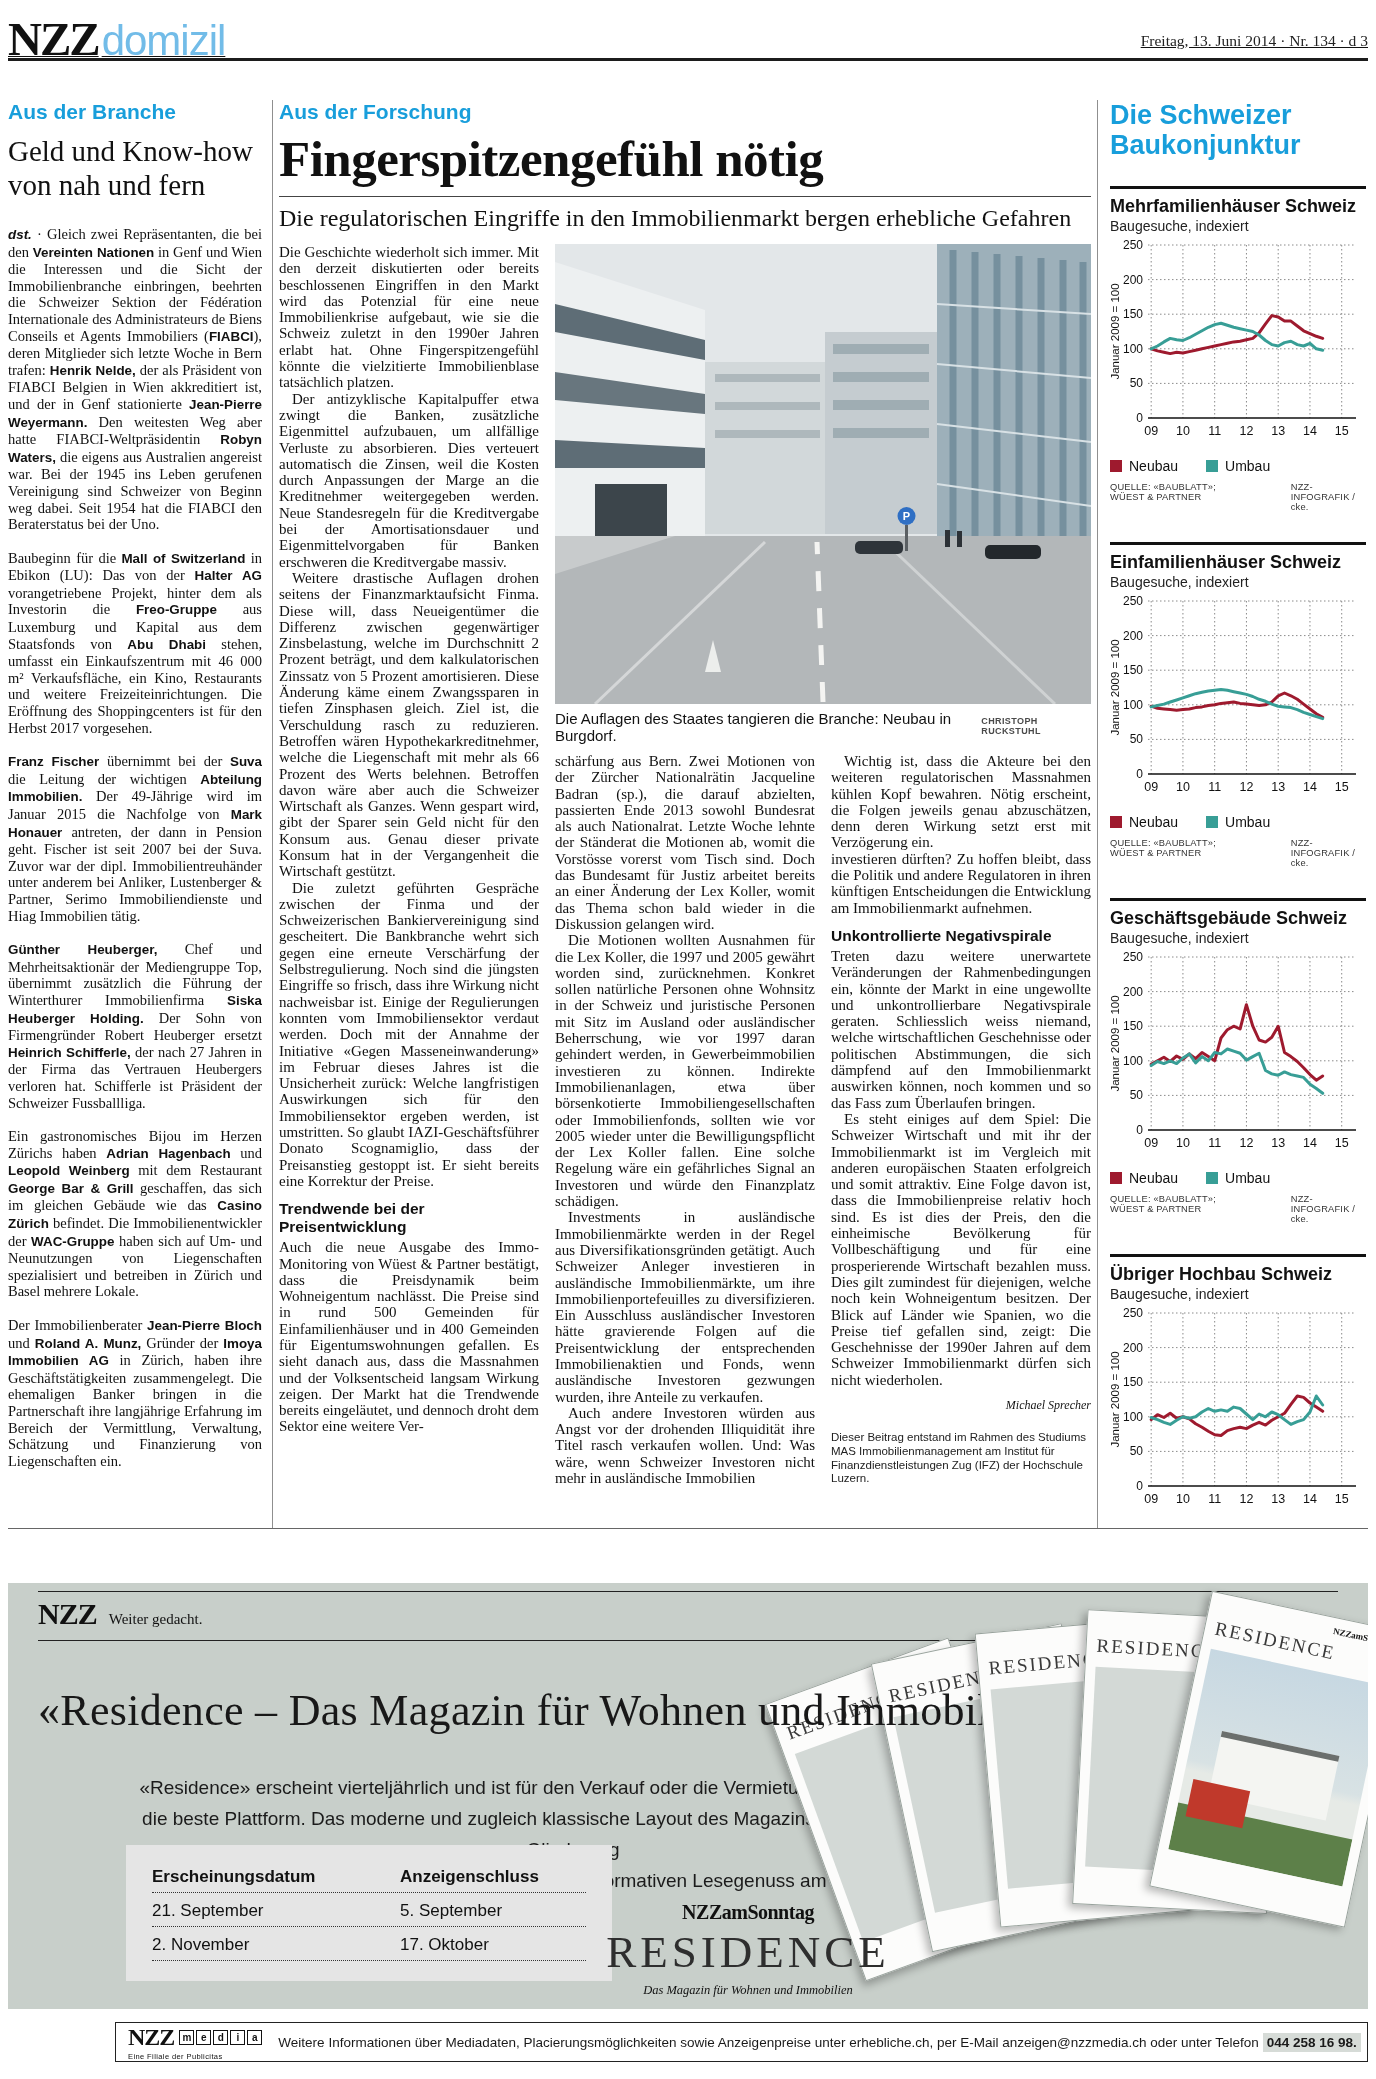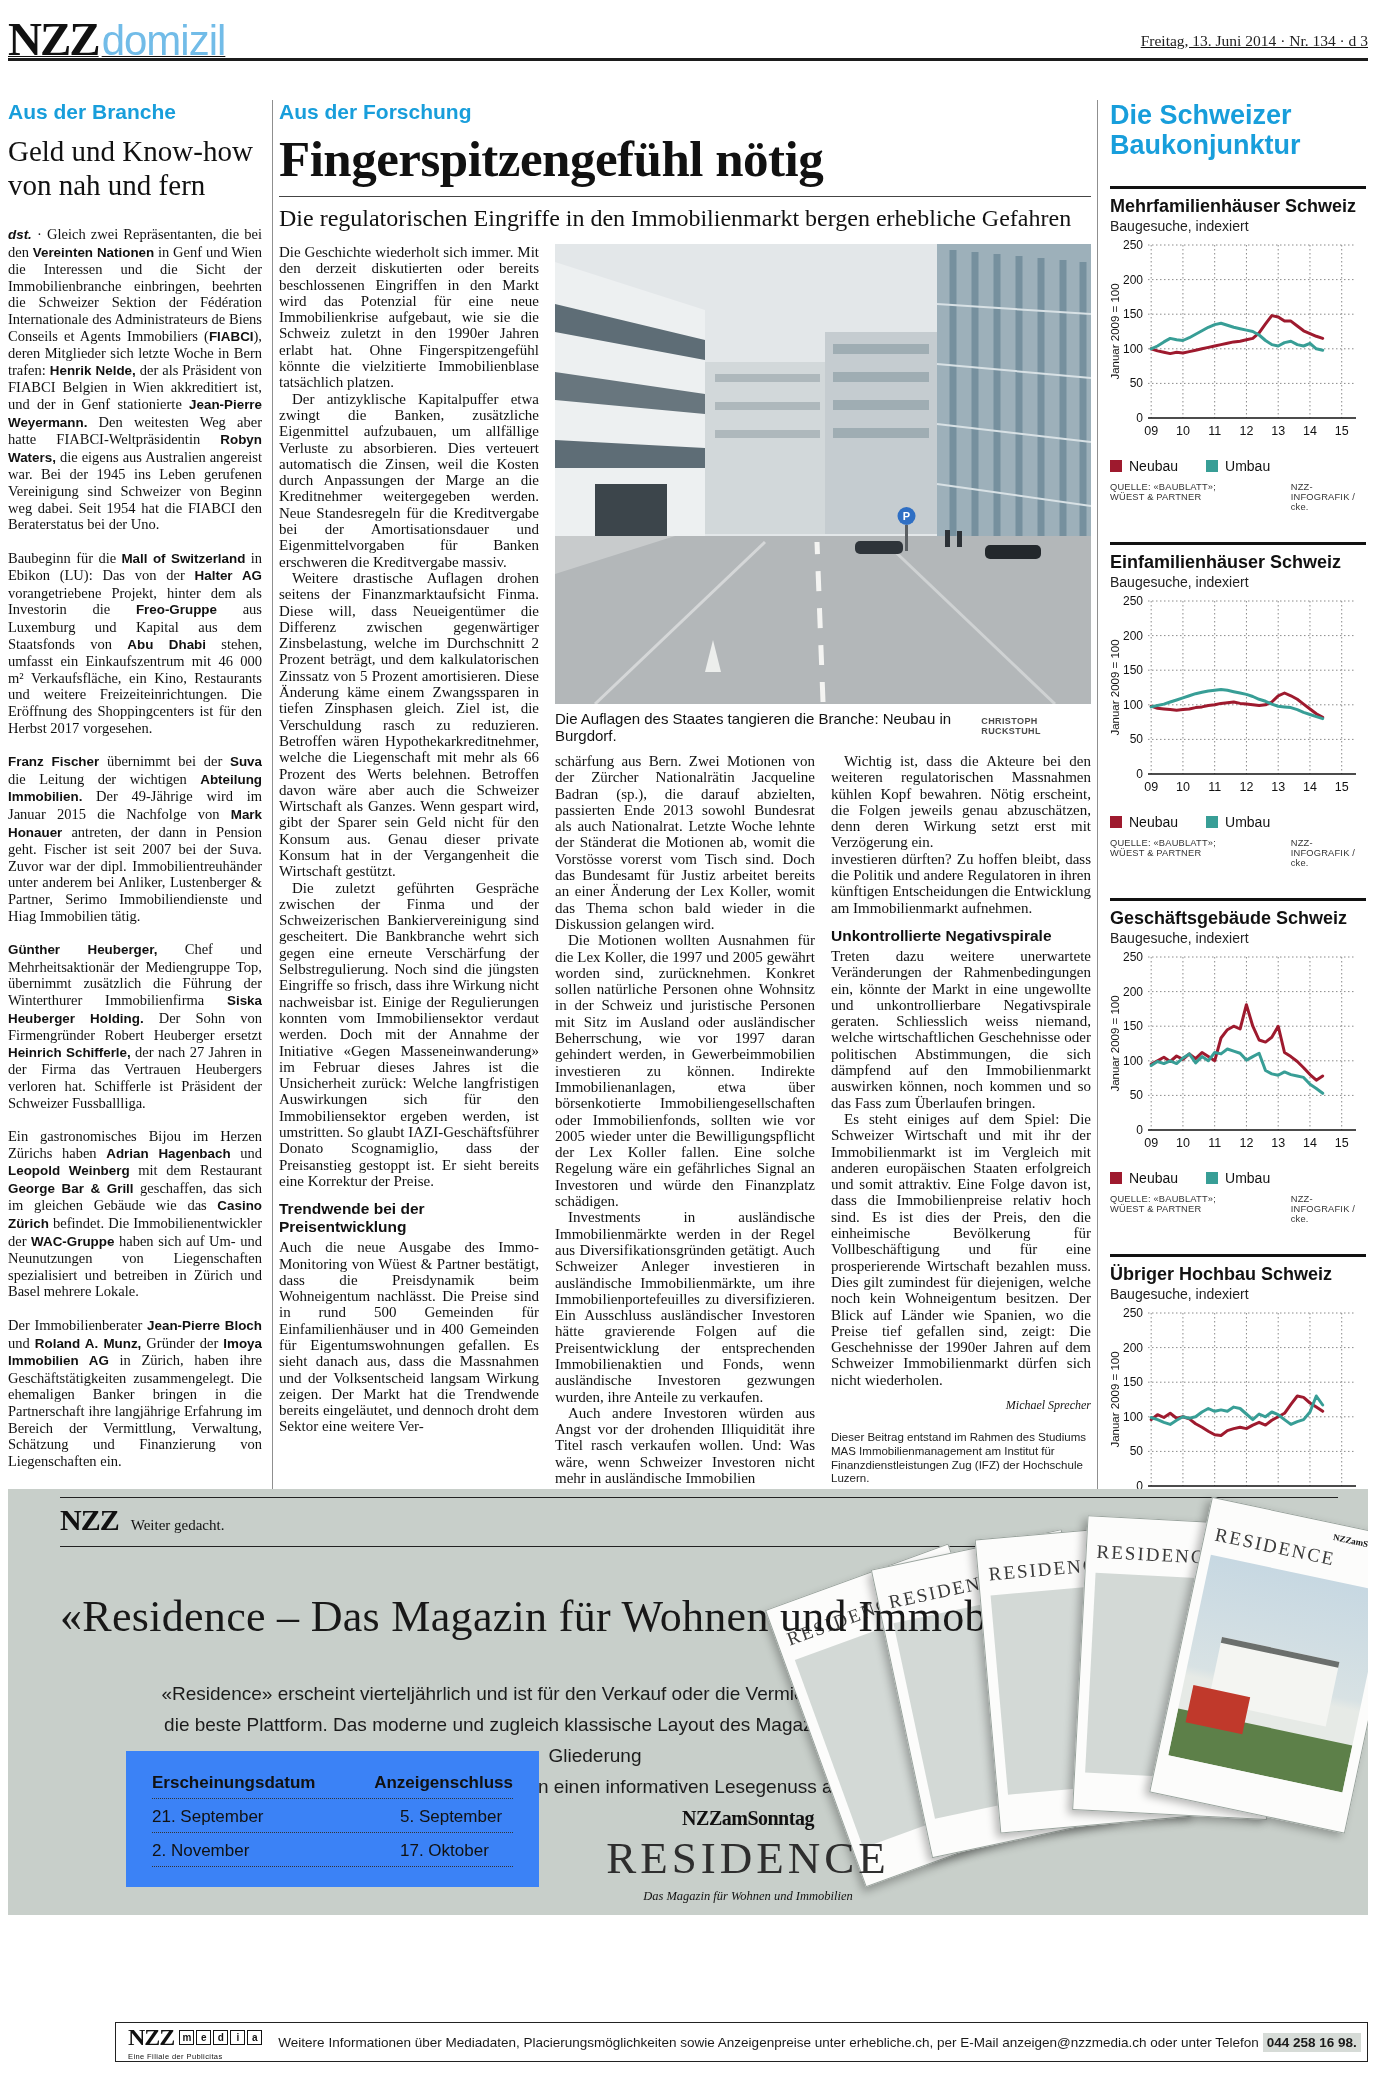--- a/index.html
+++ b/index.html
@@ -56,27 +56,27 @@
   .cb-rule { height:3px; background:#111; margin-bottom:7px; }
   .cb-title { font-family:"Liberation Sans",sans-serif; font-weight:bold; font-size:18px; margin:0; }
   .cb-sub { font-family:"Liberation Sans",sans-serif; font-size:14px; color:#222; margin:1px 0 3px; }
   .legend { display:flex; gap:28px; font-family:"Liberation Sans",sans-serif; font-size:14px; margin:2px 0 8px; align-items:center; }
   .lg { display:flex; align-items:center; }
   .sq { display:inline-block; width:12px; height:12px; margin-right:7px; }
   .source { display:flex; justify-content:space-between; font-family:"Liberation Sans",sans-serif; font-size:9.3px; color:#333; letter-spacing:.2px; }
   .source .infografik { font-weight:normal;margin-left:40px; }
 
   
-  .ad { position:absolute; top:1489px; left:8px; width:1360px; height:426px; background:#c8cfca; overflow:hidden;padding-left:22px; }
+  .ad { position:absolute; top:1583px; left:8px; width:1360px; height:426px; background:#c8cfca; overflow:hidden; }
   .ad-head { margin:8px 30px 0; border-top:1.5px solid #222; border-bottom:1.5px solid #222; padding:5px 0 9px; }
   .ad-nzz { font-family:"Liberation Serif",serif; font-weight:bold; font-size:30px; letter-spacing:-1px; }
   .ad-claim { font-family:"Liberation Serif",serif; font-size:15px; margin-left:8px; }
   .ad-headline { position:relative; z-index:3; font-family:"Liberation Serif",serif; font-weight:normal; font-size:44px; letter-spacing:.3px; margin:44px 0 0 30px; color:#181818; }
   .ad-body { width:920px; margin:36px 0 0 105px; text-align:center; font-family:"Liberation Sans",sans-serif; font-size:19px; line-height:31px; color:#1b1b1b; }
-  .ad-table { position:absolute; left:118px; top:262px; width:413px; background:#3b82f6; padding:14px 26px 20px; font-family:"Liberation Sans",sans-serif; }
+  .ad-table { position:absolute; left:118px; top:262px; width:486px; background:#e5e5e5; padding:14px 26px 20px; font-family:"Liberation Sans",sans-serif; }
   .adt-row { display:flex; border-bottom:1px dotted #333; padding:8px 0 5px; font-size:17px; }
   .adt-row span:first-child { width:248px; }
   .adt-head { font-weight:bold; }
   .ad-maglogo { position:absolute; left:590px; top:318px; width:300px; text-align:center; z-index:2; }
   .ml-brand { font-family:"Liberation Serif",serif; font-weight:bold; font-size:20px; letter-spacing:-.5px; }
   .ml-title { font-family:"Liberation Serif",serif; font-size:45px; letter-spacing:4px; color:#2e2e2e; margin-top:2px; }
   .ml-sub { font-family:"Liberation Serif",serif; font-style:italic; font-size:12.5px; margin-top:5px; }
   .fan { position:absolute; right:16px; top:8px; width:492px; height:412px; }
   .cov { position:absolute; width:195px; height:295px; background:#fcfcfb; border:1px solid #99a39d; box-shadow:-4px 4px 9px rgba(0,0,0,.28); transform-origin:50% 100%; padding:8px 10px; overflow:hidden; }
   .cov-brand { font-family:"Liberation Serif",serif; font-weight:bold; font-size:9px; text-align:right; }

